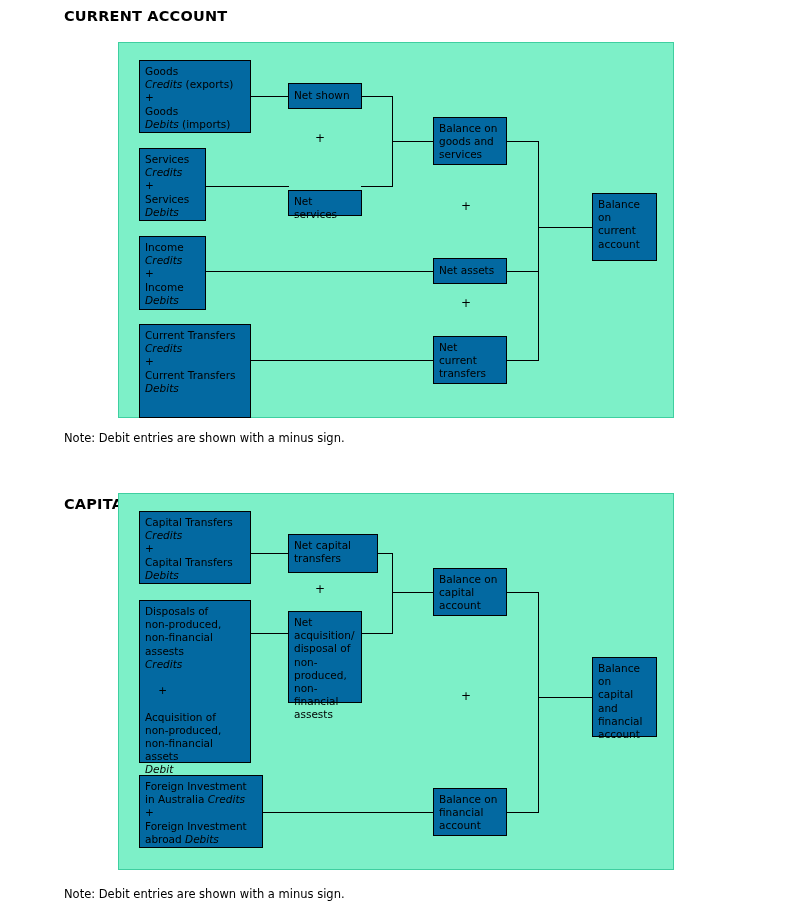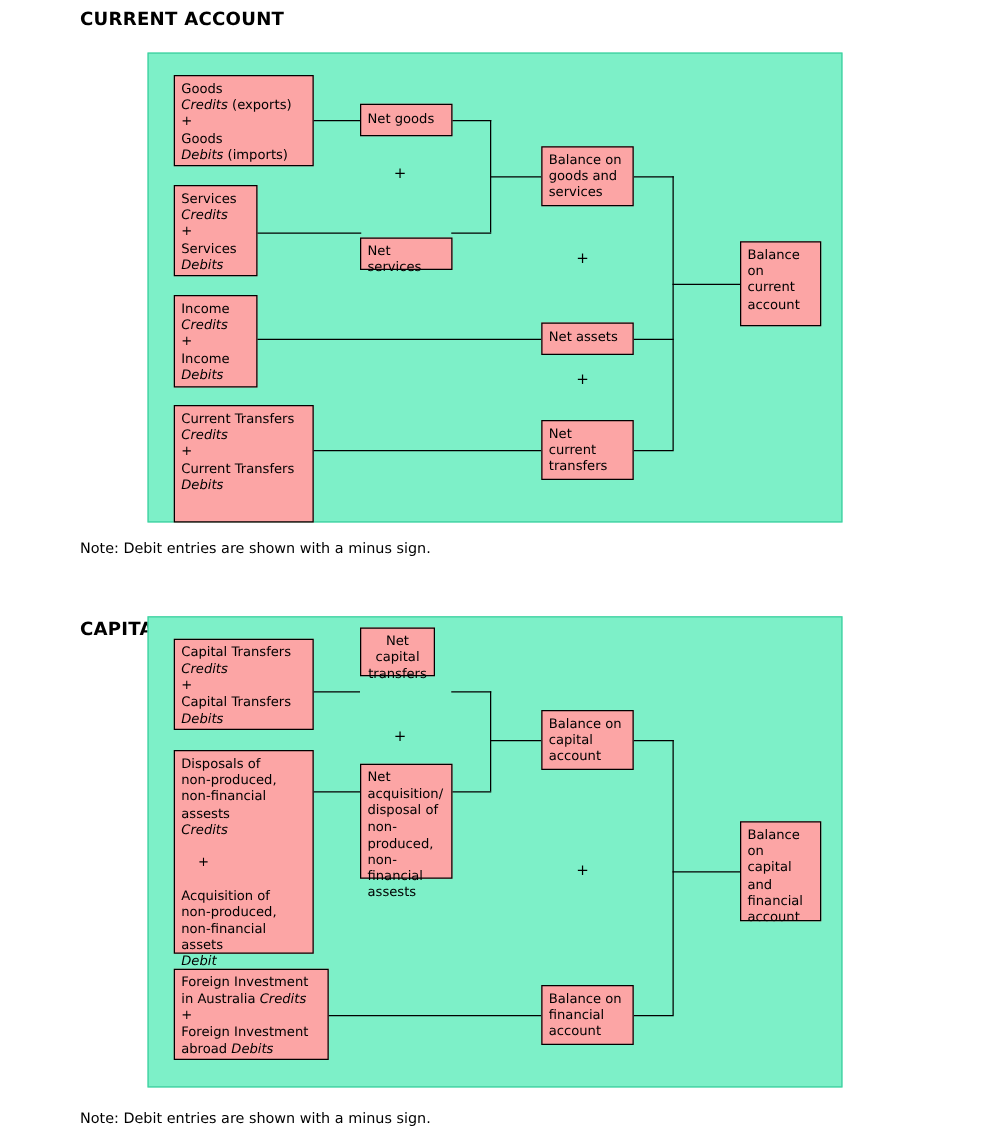--- a/index.html
+++ b/index.html
@@ -30,21 +30,21 @@
     border: 1px solid #3fcfa0;
   }
   .note {
     position: absolute;
     font-size: 11.5px;
     font-family: "DejaVu Sans", sans-serif;
     white-space: nowrap;
   }
   .box {
     position: absolute;
-    background: #fca5a5;
+    background: #0369a1;
     border: 1px solid #000000;
     box-sizing: border-box;
     font-size: 10.5px;
     line-height: 13.2px;
     padding: 4px 5px;
     font-family: "DejaVu Sans", sans-serif;
   }
   .box .ital { font-style: italic; }
   .plus {
     position: absolute;
@@ -104,21 +104,21 @@
   </div>
 </div>
 
 <div class="box" style="left:139px; top:324px; width:112px; height:94px;">
   <div>
     Current Transfers<br><span class="ital">Credits</span><br>+<br>Current Transfers<br><span class="ital">Debits</span>
   </div>
 </div>
 
 <div class="box" style="left:288px; top:83px; width:74px; height:26px; display:flex; align-items:center;">
-  <div>Net goods</div>
+  <div>Net shown</div>
 </div>
 
 <div class="box" style="left:288px; top:190px; width:74px; height:26px; display:flex; align-items:flex-start;">
   <div>Net services</div>
 </div>
 
 <div class="box" style="left:433px; top:258px; width:74px; height:26px; display:flex; align-items:center;">
   <div>Net assets</div>
 </div>
 
@@ -169,21 +169,21 @@
     Disposals of<br>non-produced,<br>non-financial assests<br><span class="ital">Credits</span><br><br>&nbsp;&nbsp;&nbsp;&nbsp;+<br><br>Acquisition of<br>non-produced,<br>non-financial assets<br><span class="ital">Debit</span>
   </div>
 </div>
 
 <div class="box" style="left:139px; top:775px; width:124px; height:73px;">
   <div>
     Foreign Investment<br>in Australia <span class="ital">Credits</span><br>+<br>Foreign Investment<br>abroad <span class="ital">Debits</span>
   </div>
 </div>
 
-<div class="box" style="left:288px; top:502px; width:60px; height:39px;text-align:center;">
+<div class="box" style="left:288px; top:534px; width:90px; height:39px;">
   <div>Net capital<br>transfers</div>
 </div>
 
 <div class="box" style="left:288px; top:611px; width:74px; height:92px;">
   <div>Net<br>acquisition/<br>disposal of<br>non-produced,<br>non-financial<br>assests</div>
 </div>
 
 <div class="box" style="left:433px; top:568px; width:74px; height:48px;">
   <div>Balance on<br>capital<br>account</div>
 </div>

